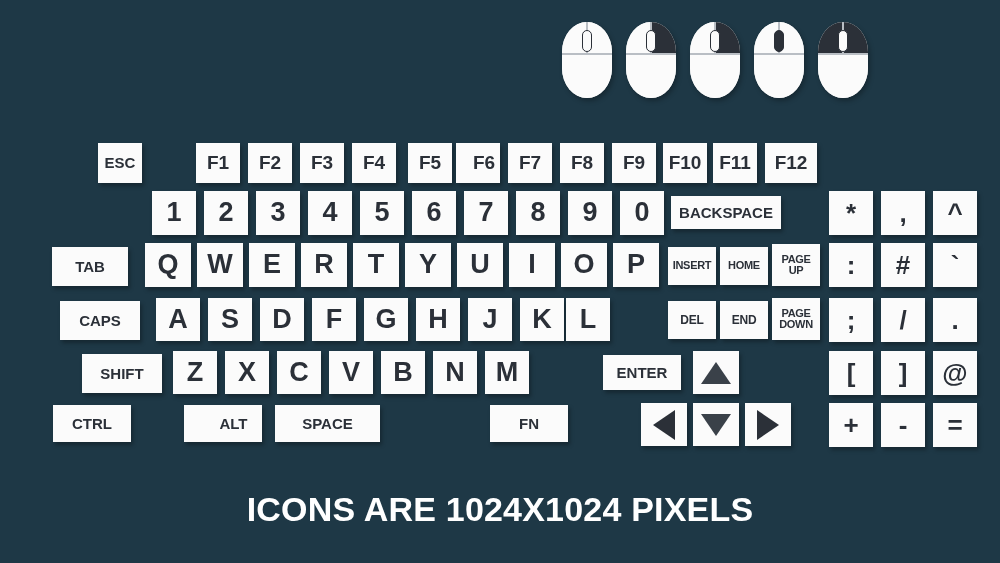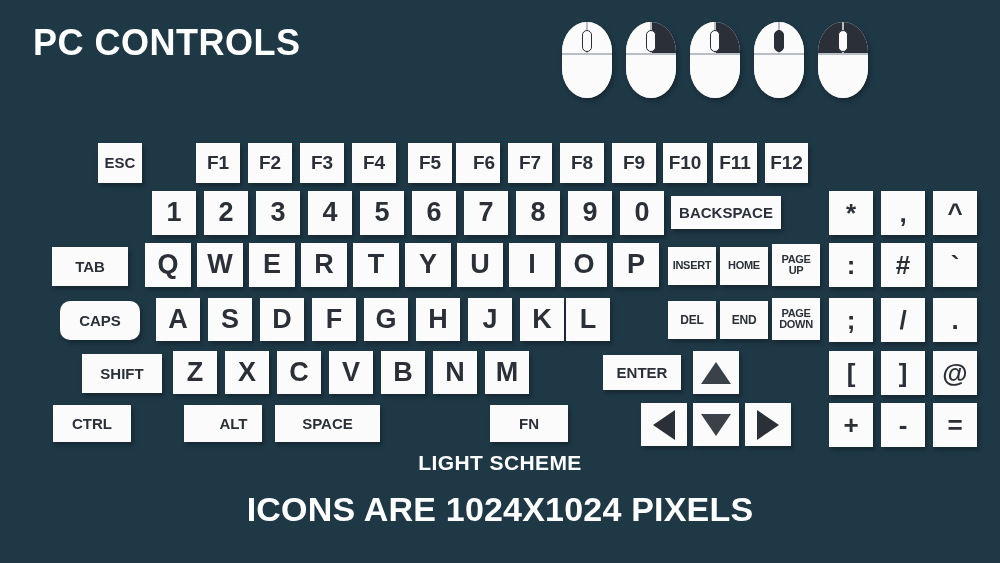--- a/index.html
+++ b/index.html
@@ -175,21 +175,20 @@
     font-size: 14px;
     color: #7b8c96;
     letter-spacing: 0.1px;
   }
 </style>
 </head>
 <body>
 
 <div id="stage">
 
-  <div id="page-title">PC CONTROLS</div>
 
   <div id="mouse-row">
       <div class="mouse">
         <div class="half left"></div>
         <div class="half right"></div>
         <div class="split"></div>
         <div class="body"></div>
         <div class="divider"></div>
         <div class="wheel"></div>
       </div>
@@ -233,21 +232,21 @@
       <div class="key sz-md" style="left: 248px; top: 143px; width: 44px; height: 40px;"><span>F2</span></div>
       <div class="key sz-md" style="left: 300px; top: 143px; width: 44px; height: 40px;"><span>F3</span></div>
       <div class="key sz-md" style="left: 352px; top: 143px; width: 44px; height: 40px;"><span>F4</span></div>
       <div class="key sz-md" style="left: 408px; top: 143px; width: 44px; height: 40px;"><span>F5</span></div>
       <div class="key sz-md" style="left: 456px; top: 143px; width: 44px; height: 40px; padding-left: 12px;"><span>F6</span></div>
       <div class="key sz-md" style="left: 508px; top: 143px; width: 44px; height: 40px;"><span>F7</span></div>
       <div class="key sz-md" style="left: 560px; top: 143px; width: 44px; height: 40px;"><span>F8</span></div>
       <div class="key sz-md" style="left: 612px; top: 143px; width: 44px; height: 40px;"><span>F9</span></div>
       <div class="key sz-md" style="left: 663px; top: 143px; width: 44px; height: 40px;"><span>F10</span></div>
       <div class="key sz-md" style="left: 713px; top: 143px; width: 44px; height: 40px;"><span>F11</span></div>
-      <div class="key sz-md" style="left: 765px; top: 143px; width: 43px; height: 40px;"><span>F12</span></div>
+      <div class="key sz-md" style="left: 765px; top: 143px; width: 52px; height: 40px;"><span>F12</span></div>
       <div class="key sz-lg" style="left: 152px; top: 191px; width: 44px; height: 44px;"><span>1</span></div>
       <div class="key sz-lg" style="left: 204px; top: 191px; width: 44px; height: 44px;"><span>2</span></div>
       <div class="key sz-lg" style="left: 256px; top: 191px; width: 44px; height: 44px;"><span>3</span></div>
       <div class="key sz-lg" style="left: 308px; top: 191px; width: 44px; height: 44px;"><span>4</span></div>
       <div class="key sz-lg" style="left: 360px; top: 191px; width: 44px; height: 44px;"><span>5</span></div>
       <div class="key sz-lg" style="left: 412px; top: 191px; width: 44px; height: 44px;"><span>6</span></div>
       <div class="key sz-lg" style="left: 464px; top: 191px; width: 44px; height: 44px;"><span>7</span></div>
       <div class="key sz-lg" style="left: 516px; top: 191px; width: 44px; height: 44px;"><span>8</span></div>
       <div class="key sz-lg" style="left: 568px; top: 191px; width: 44px; height: 44px;"><span>9</span></div>
       <div class="key sz-lg" style="left: 620px; top: 191px; width: 44px; height: 44px;"><span>0</span></div>
@@ -260,21 +259,21 @@
       <div class="key sz-lg" style="left: 353px; top: 243px; width: 46px; height: 44px;"><span>T</span></div>
       <div class="key sz-lg" style="left: 405px; top: 243px; width: 46px; height: 44px;"><span>Y</span></div>
       <div class="key sz-lg" style="left: 457px; top: 243px; width: 46px; height: 44px;"><span>U</span></div>
       <div class="key sz-lg" style="left: 509px; top: 243px; width: 46px; height: 44px;"><span>I</span></div>
       <div class="key sz-lg" style="left: 561px; top: 243px; width: 46px; height: 44px;"><span>O</span></div>
       <div class="key sz-lg" style="left: 613px; top: 243px; width: 46px; height: 44px;"><span>P</span></div>
       <div class="key sz-xxs" style="left: 668px; top: 247px; width: 48px; height: 38px;"><span>INSERT</span></div>
       <div class="key sz-xxs" style="left: 720px; top: 247px; width: 48px; height: 38px;"><span>HOME</span></div>
       <div class="key sz-xxs" style="left: 772px; top: 244px; width: 48px; height: 42px;"><span>PAGE
 UP</span></div>
-      <div class="key sz-sm" style="left: 60px; top: 301px; width: 80px; height: 39px; border-radius: 10px;"><span>CAPS</span></div>
+      <div class="key sz-sm" style="left: 60px; top: 301px; width: 80px; height: 39px;"><span>CAPS</span></div>
       <div class="key sz-lg" style="left: 156px; top: 298px; width: 44px; height: 43px;"><span>A</span></div>
       <div class="key sz-lg" style="left: 208px; top: 298px; width: 44px; height: 43px;"><span>S</span></div>
       <div class="key sz-lg" style="left: 260px; top: 298px; width: 44px; height: 43px;"><span>D</span></div>
       <div class="key sz-lg" style="left: 312px; top: 298px; width: 44px; height: 43px;"><span>F</span></div>
       <div class="key sz-lg" style="left: 364px; top: 298px; width: 44px; height: 43px;"><span>G</span></div>
       <div class="key sz-lg" style="left: 416px; top: 298px; width: 44px; height: 43px;"><span>H</span></div>
       <div class="key sz-lg" style="left: 468px; top: 298px; width: 44px; height: 43px;"><span>J</span></div>
       <div class="key sz-lg" style="left: 520px; top: 298px; width: 44px; height: 43px;"><span>K</span></div>
       <div class="key sz-lg" style="left: 566px; top: 298px; width: 44px; height: 43px;"><span>L</span></div>
       <div class="key sz-xs" style="left: 668px; top: 301px; width: 48px; height: 38px;"><span>DEL</span></div>
@@ -308,16 +307,15 @@
       <div class="key sz-sym" style="left: 933px; top: 351px; width: 44px; height: 44px;"><span>@</span></div>
       <div class="key sz-sym" style="left: 829px; top: 403px; width: 44px; height: 44px;"><span>+</span></div>
       <div class="key sz-sym" style="left: 881px; top: 403px; width: 44px; height: 44px;"><span>-</span></div>
       <div class="key sz-sym" style="left: 933px; top: 403px; width: 44px; height: 44px;"><span>=</span></div>
       <div class="key " style="left: 693px; top: 351px; width: 46px; height: 43px;"><span class="arrow-glyph arrow-up"></span></div>
       <div class="key " style="left: 641px; top: 403px; width: 46px; height: 43px;"><span class="arrow-glyph arrow-left"></span></div>
       <div class="key " style="left: 693px; top: 403px; width: 46px; height: 43px;"><span class="arrow-glyph arrow-down"></span></div>
       <div class="key " style="left: 745px; top: 403px; width: 46px; height: 43px;"><span class="arrow-glyph arrow-right"></span></div>
     </div>
 
-  <div class="caption" id="caption-scheme">LIGHT SCHEME</div>
   <div class="caption" id="caption-size">ICONS ARE 1024X1024 PIXELS</div>
 
 </div>
 
 </body></html>

